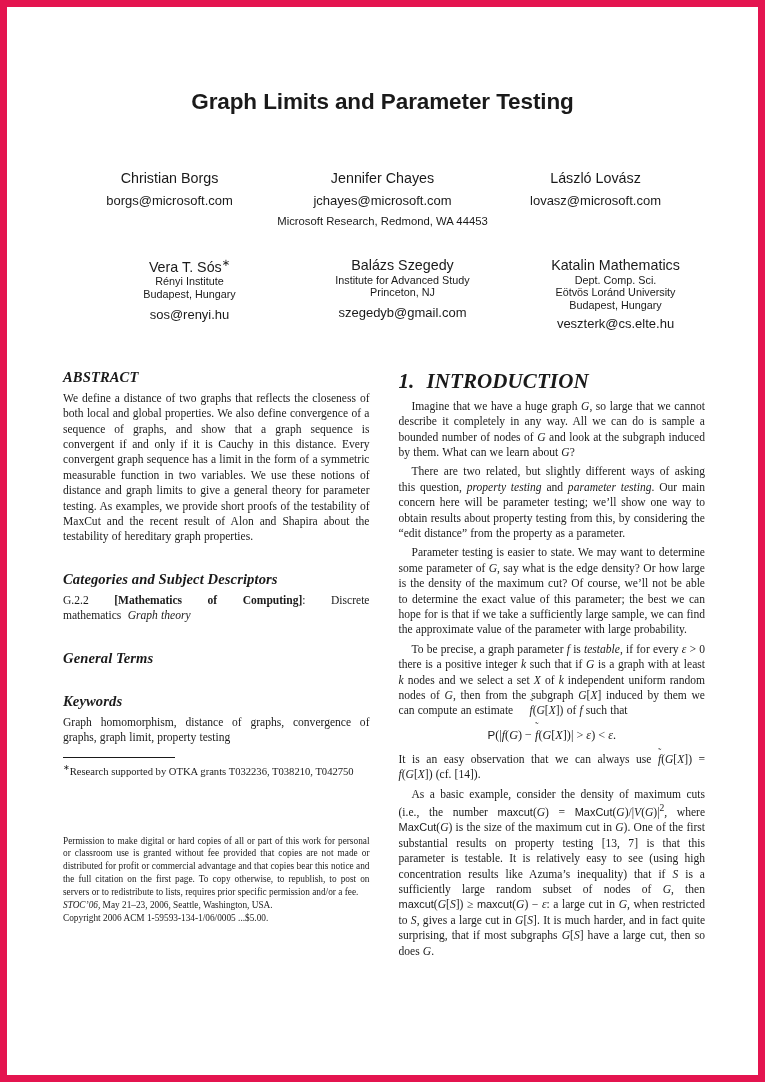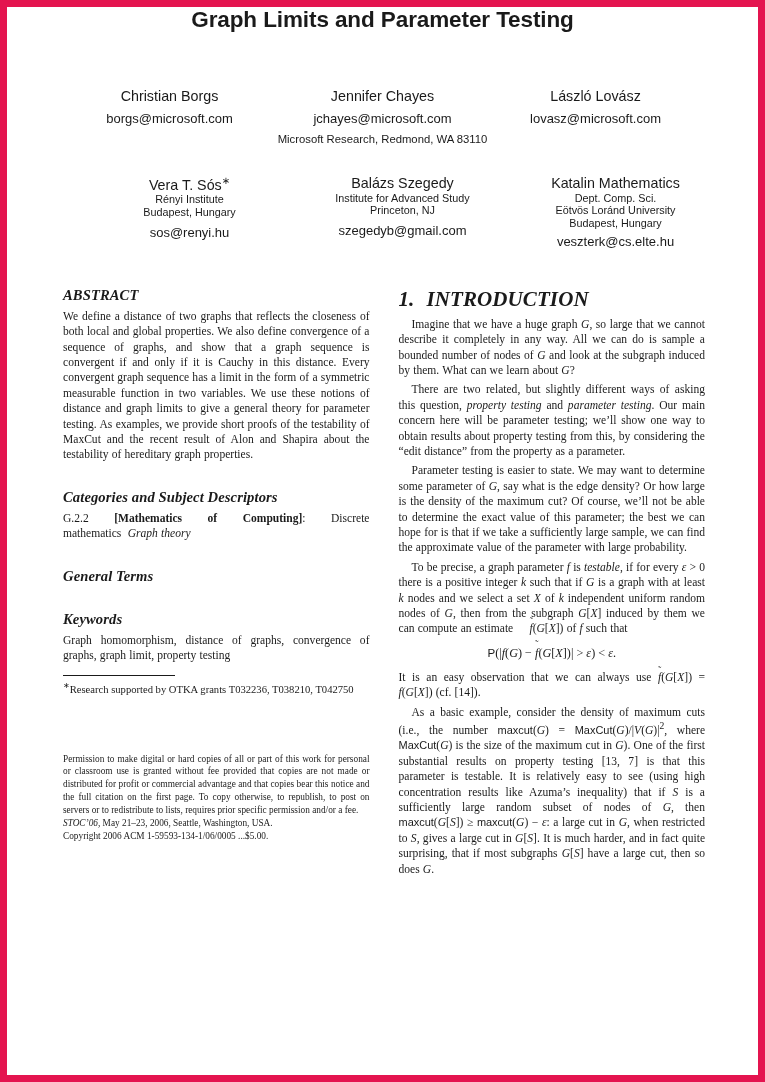--- a/index.html
+++ b/index.html
@@ -30,20 +30,21 @@
   }
 
   
   .doc-title {
     font-family: "Liberation Sans", sans-serif;
     font-weight: bold;
     font-size: 22.5px;
     text-align: center;
     letter-spacing: -0.1px;
     margin: 0;
+    padding-top: 82px;
   }
 
   .author-grid {
     display: flex;
     width: 100%;
     padding: 0 56px;
     box-sizing: border-box;
   }
   .author-grid.block-one { margin-top: 55px; }
   .author-grid.block-two { margin-top: 30px; margin-left: 20px; }
@@ -173,21 +174,21 @@
       <div class="author-col">
         <span class="au-name">Jennifer Chayes</span>
         <span class="au-email">jchayes@microsoft.com</span>
       </div>
       <div class="author-col">
         <span class="au-name">László Lovász</span>
         <span class="au-email">lovasz@microsoft.com</span>
       </div>
     </div>
 
-    <div class="shared-aff">Microsoft Research, Redmond, WA 83110</div>
+    <div class="shared-aff">Microsoft Research, Redmond, WA 44453</div>
 
     <div class="author-grid block-two">
       <div class="author-col">
         <span class="au-name"><span>Vera T. Sós</span><span class="star">∗</span></span>
         <span class="au-aff">Rényi Institute</span>
         <span class="au-aff">Budapest, Hungary</span>
         <span class="au-email">sos@renyi.hu</span>
       </div>
       <div class="author-col">
         <span class="au-name">Balázs Szegedy</span>

